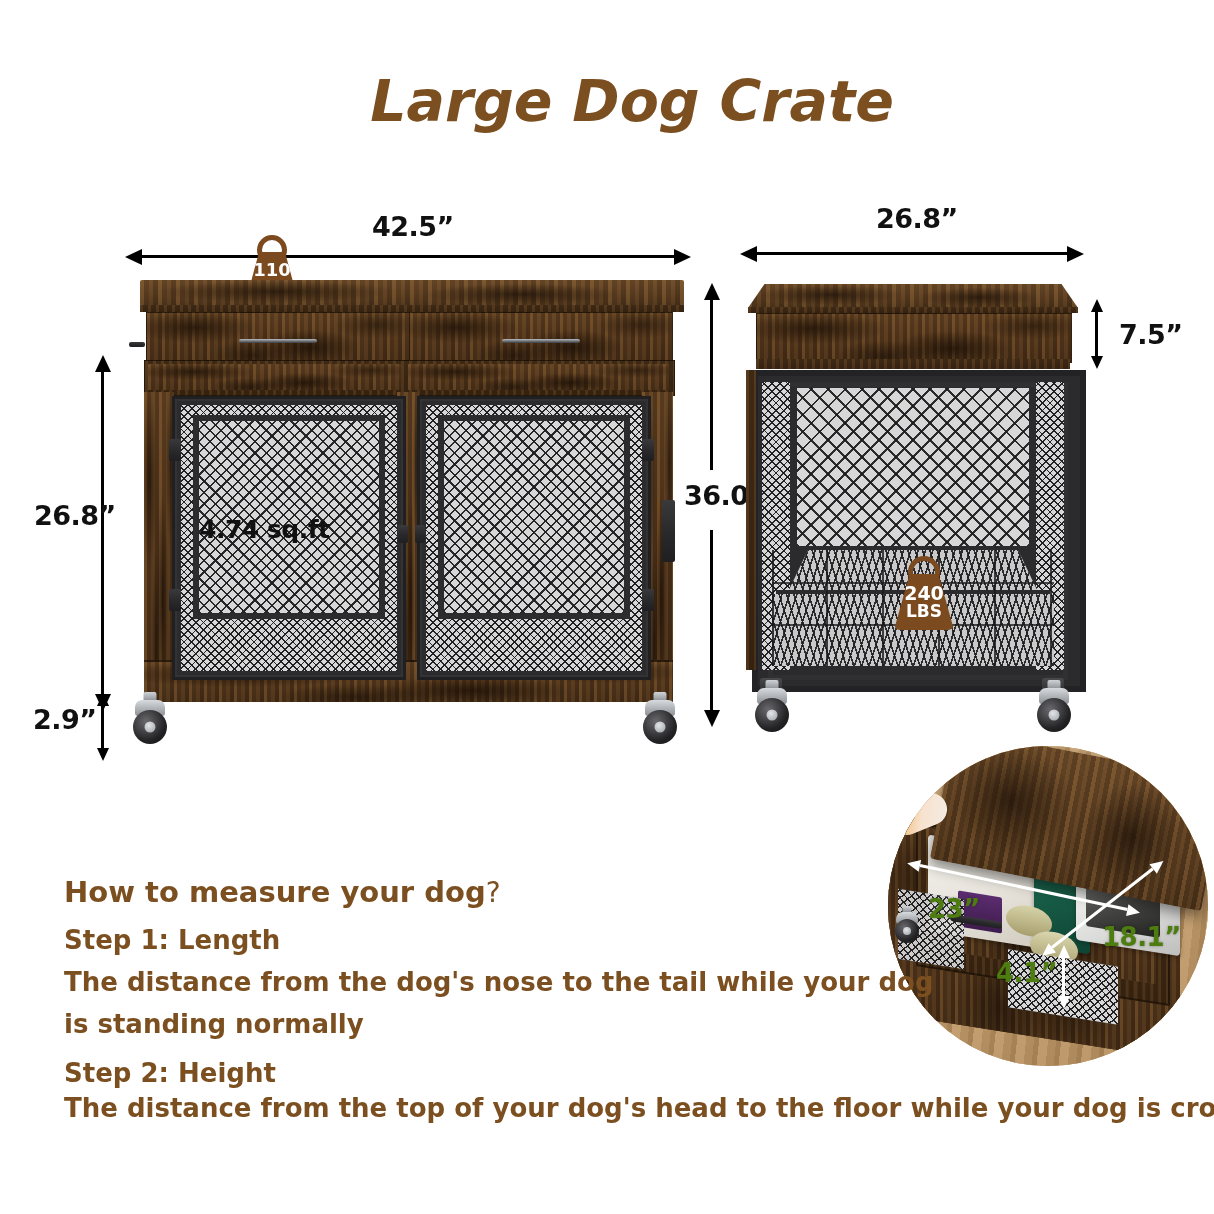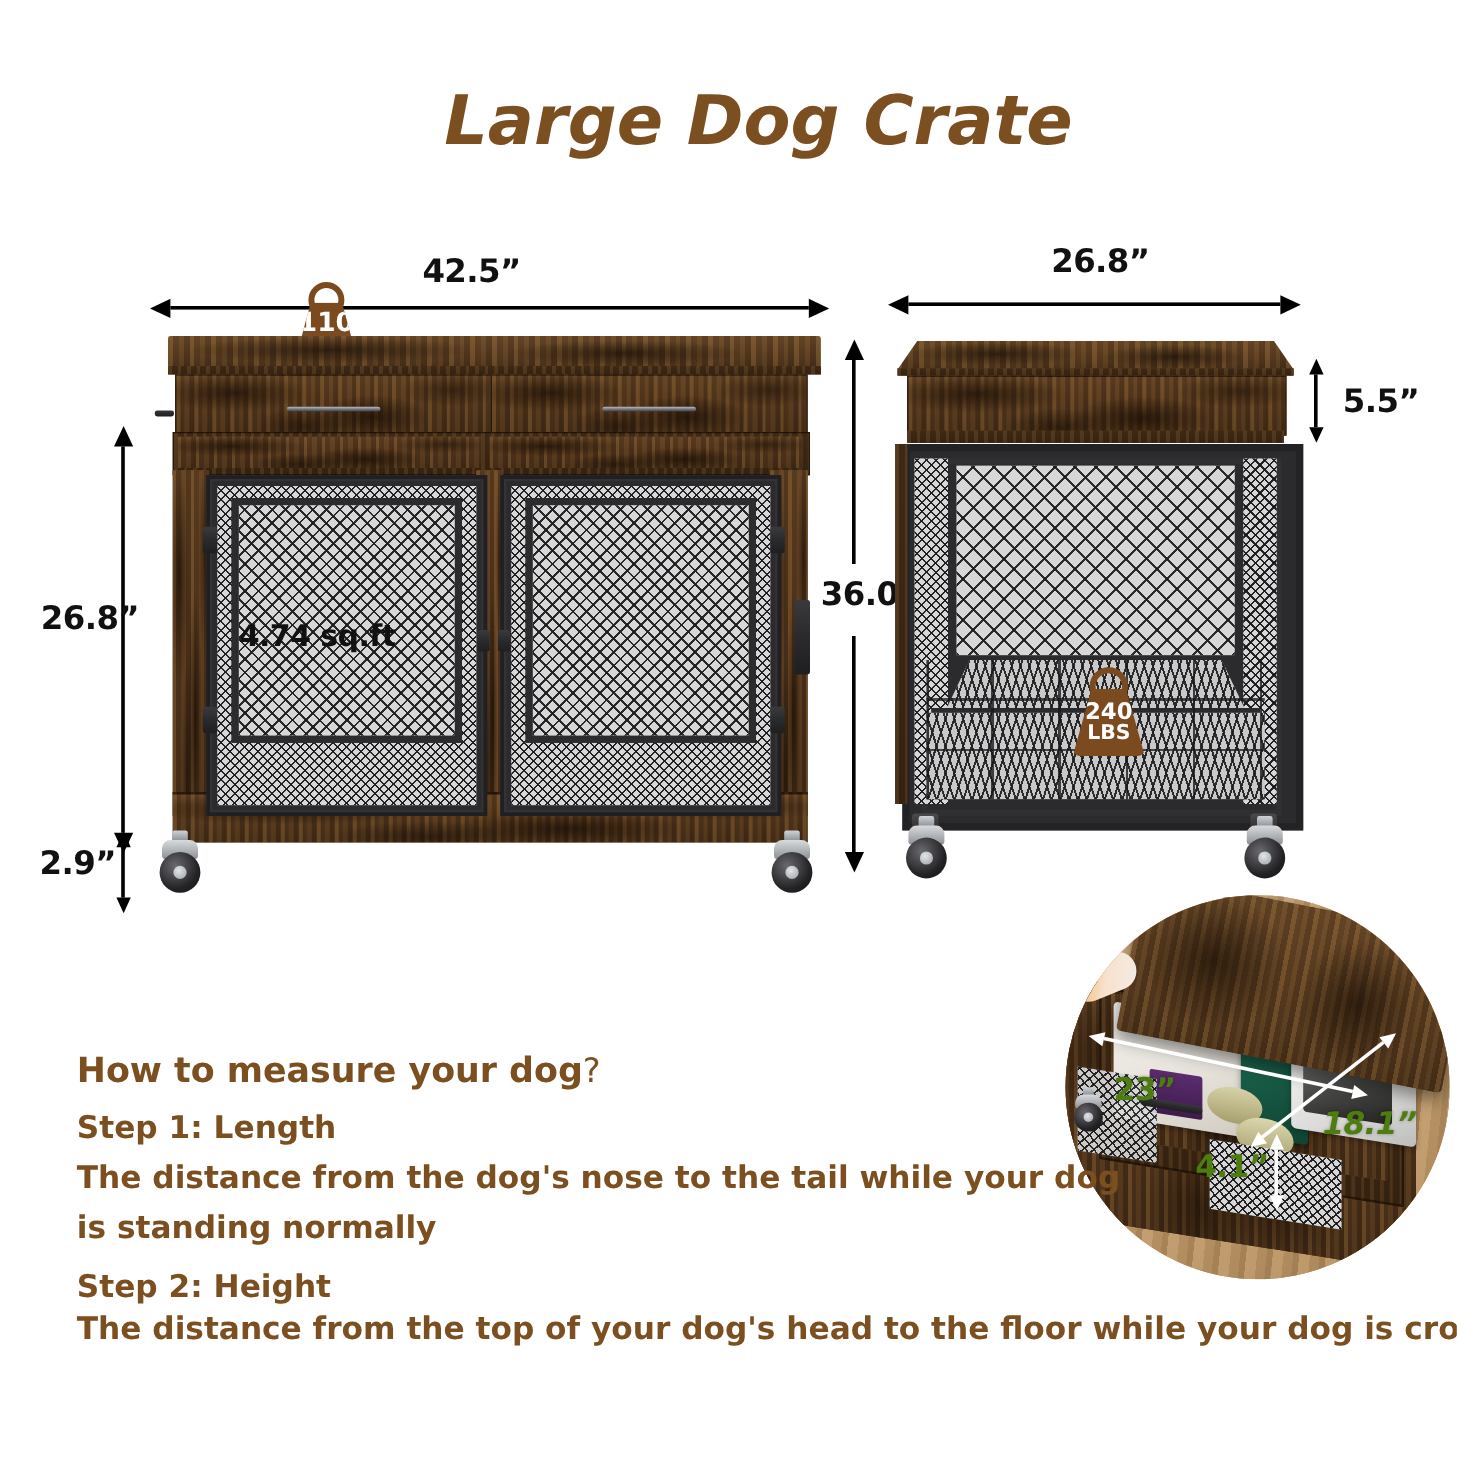--- a/index.html
+++ b/index.html
@@ -160,26 +160,26 @@
 <div class="stage">
 
   <div class="abs" id="title">Large Dog Crate</div>
 
   <div class="abs" style="left:142px;top:255px;width:532px;">
     <div class="arrow-h" style="width:532px;position:relative;">
       <div class="head left"></div>
       <div class="head right"></div>
     </div>
   </div>
-  <div class="abs dim" style="left:352px;top:211px;">42.5”</div>
+  <div class="abs dim" style="left:372px;top:211px;">42.5”</div>
 
   <div class="weight" style="left:245px;top:252px;width:54px;height:52px;">
     <div class="ring" style="top:-17px;width:20px;height:20px;"></div>
     <div class="body">
-      <span class="num" style="font-size:22px;text-align:right;">110</span>
+      <span class="num" style="font-size:18px;text-align:right;">110</span>
       <span class="unit" style="font-size:16px;">LBS</span>
     </div>
   </div>
 
   <div class="abs" style="left:101px;top:372px;height:322px;">
     <div class="arrow-v" style="height:322px;position:relative;">
       <div class="head up"></div>
       <div class="head down"></div>
     </div>
   </div>
@@ -262,21 +262,21 @@
     </div>
   </div>
   <div class="abs dim" style="left:876px;top:203px;">26.8”</div>
 
   <div class="abs" style="left:1095px;top:312px;height:44px;">
     <div class="arrow-v" style="height:44px;position:relative;">
       <div class="head up sm"></div>
       <div class="head down sm"></div>
     </div>
   </div>
-  <div class="abs dim" style="left:1119px;top:319px;">5.5”</div>
+  <div class="abs dim" style="left:1119px;top:319px;">7.5”</div>
 
   <div class="abs" style="left:710px;top:300px;height:170px;">
     <div class="arrow-v" style="height:170px;position:relative;">
       <div class="head up"></div>
     </div>
   </div>
   <div class="abs" style="left:710px;top:530px;height:180px;">
     <div class="arrow-v" style="height:180px;position:relative;">
       <div class="head down"></div>
     </div>
@@ -391,21 +391,21 @@
       </div>
     </div>
     <div class="abs dim white" style="left:40px;top:148px;font-size:26px;">23”</div>
 
     <div class="abs" style="left:164px;top:200px;width:128px;transform:rotate(-38deg);transform-origin:left center;">
       <div class="arrow-h wh" style="width:128px;position:relative;background:#fff;">
         <div class="head left sm wh" style="border-right-color:#fff;"></div>
         <div class="head right sm wh" style="border-left-color:#fff;"></div>
       </div>
     </div>
-    <div class="abs dim white" style="left:214px;top:176px;font-size:26px;font-style:italic;">18.1”</div>
+    <div class="abs dim white" style="left:214px;top:176px;font-size:26px;">18.1”</div>
 
     <div class="abs" style="left:174px;top:212px;height:38px;">
       <div class="arrow-v wh" style="height:38px;position:relative;background:#fff;">
         <div class="head up sm wh" style="border-bottom-color:#fff;"></div>
         <div class="head down sm wh" style="border-top-color:#fff;"></div>
       </div>
     </div>
     <div class="abs dim white" style="left:108px;top:212px;font-size:26px;">4.1”</div>
   </div>
 

